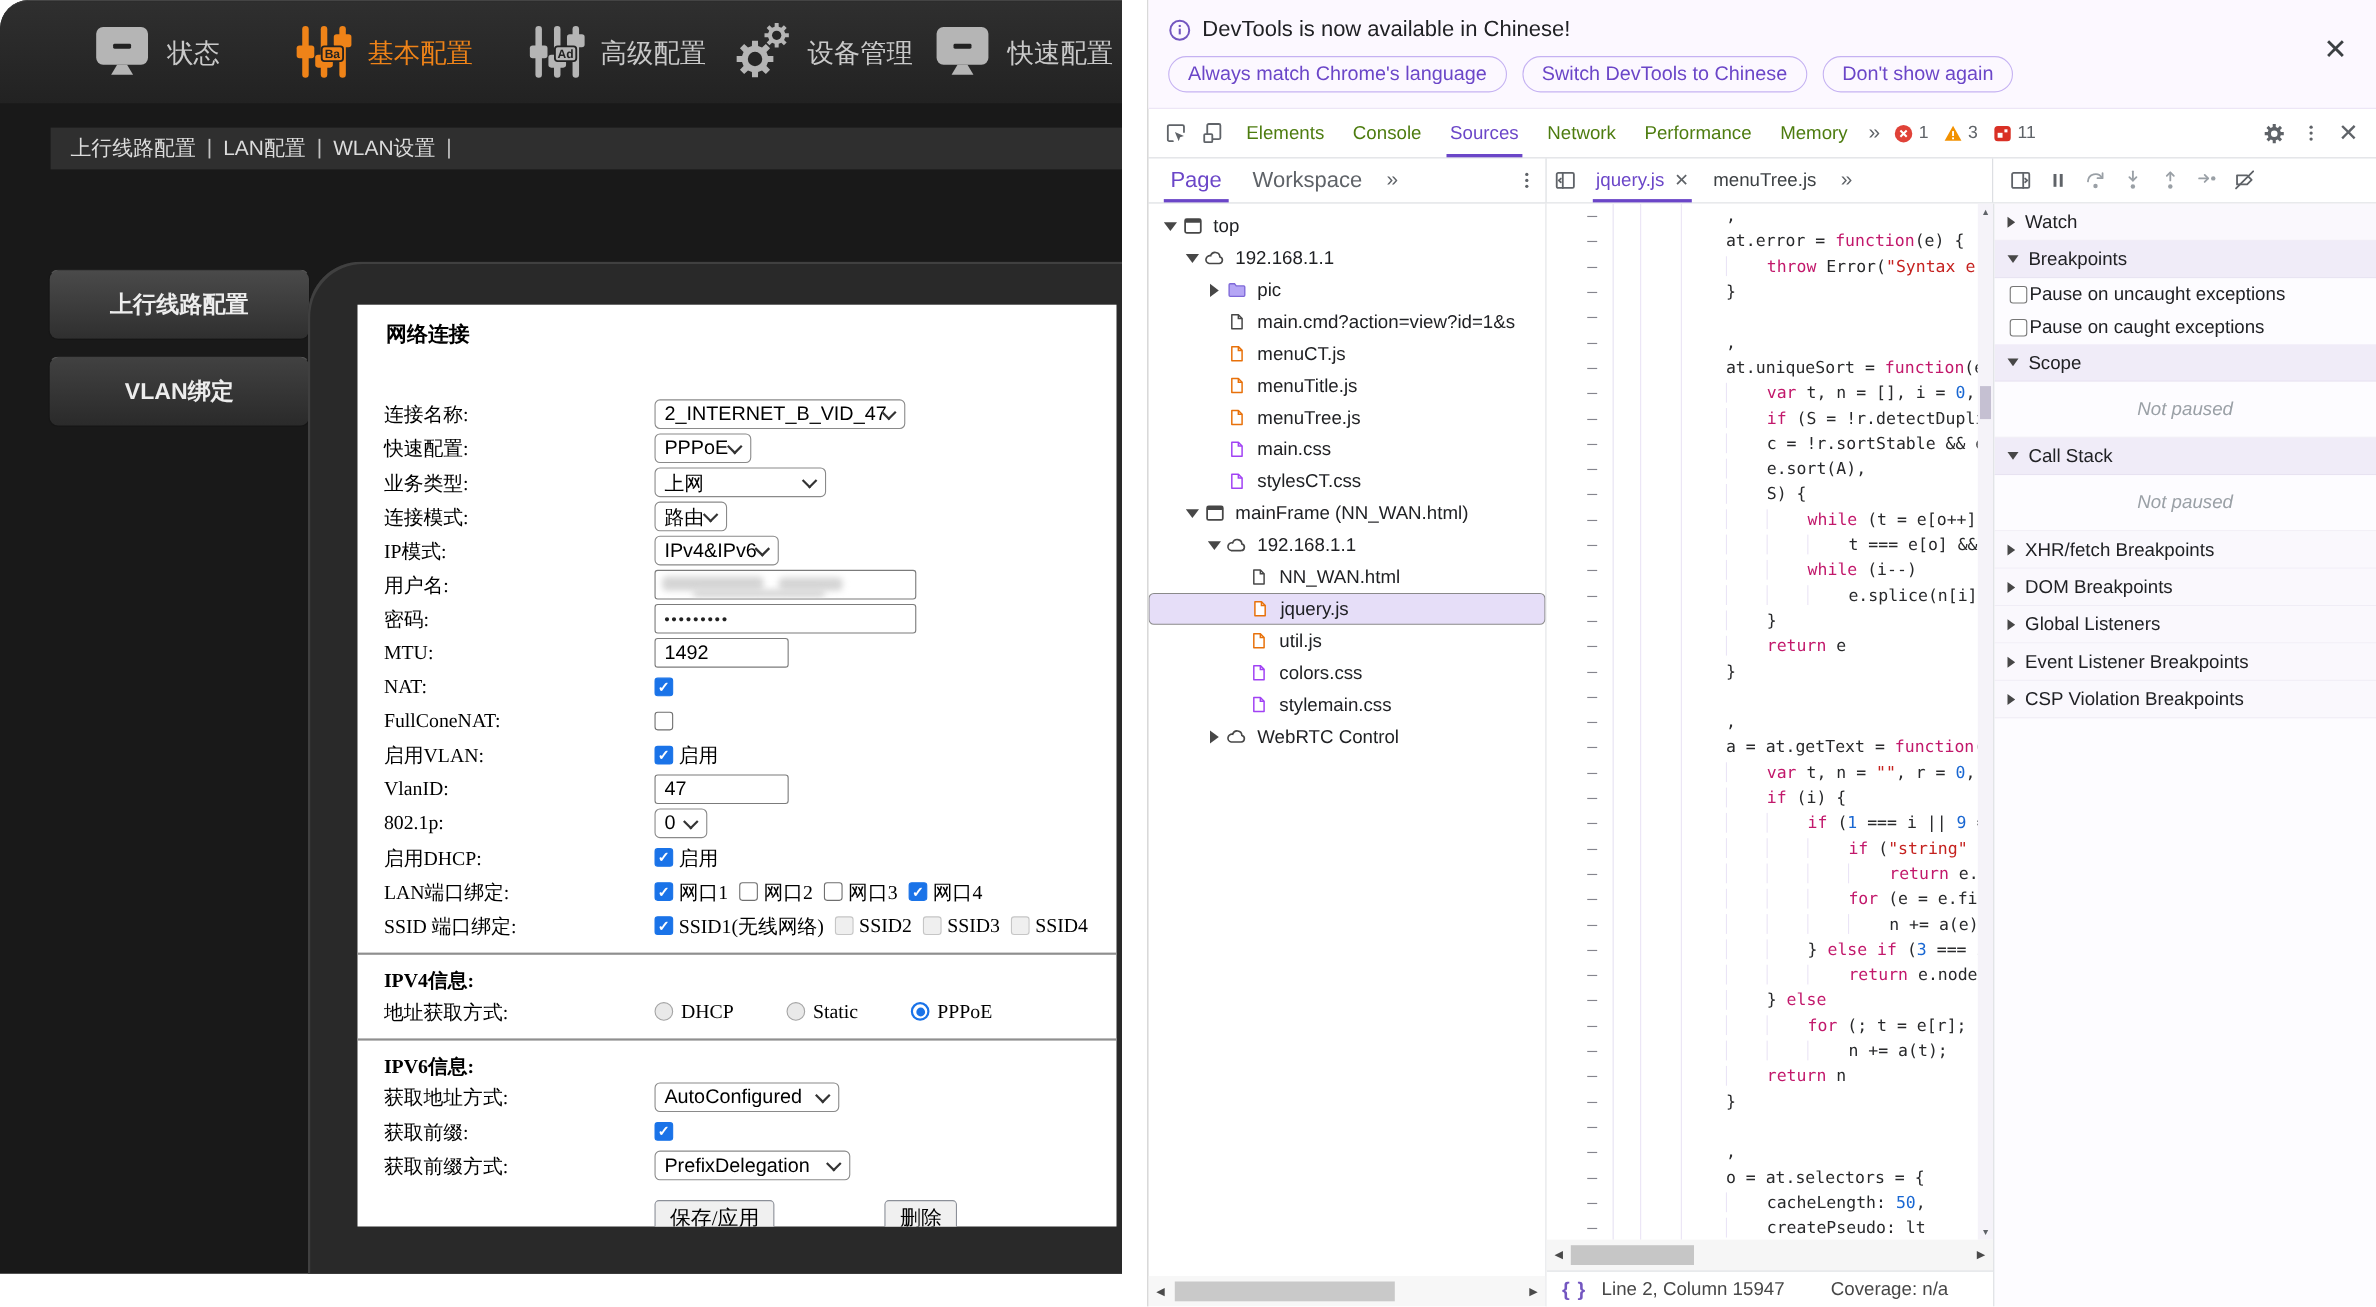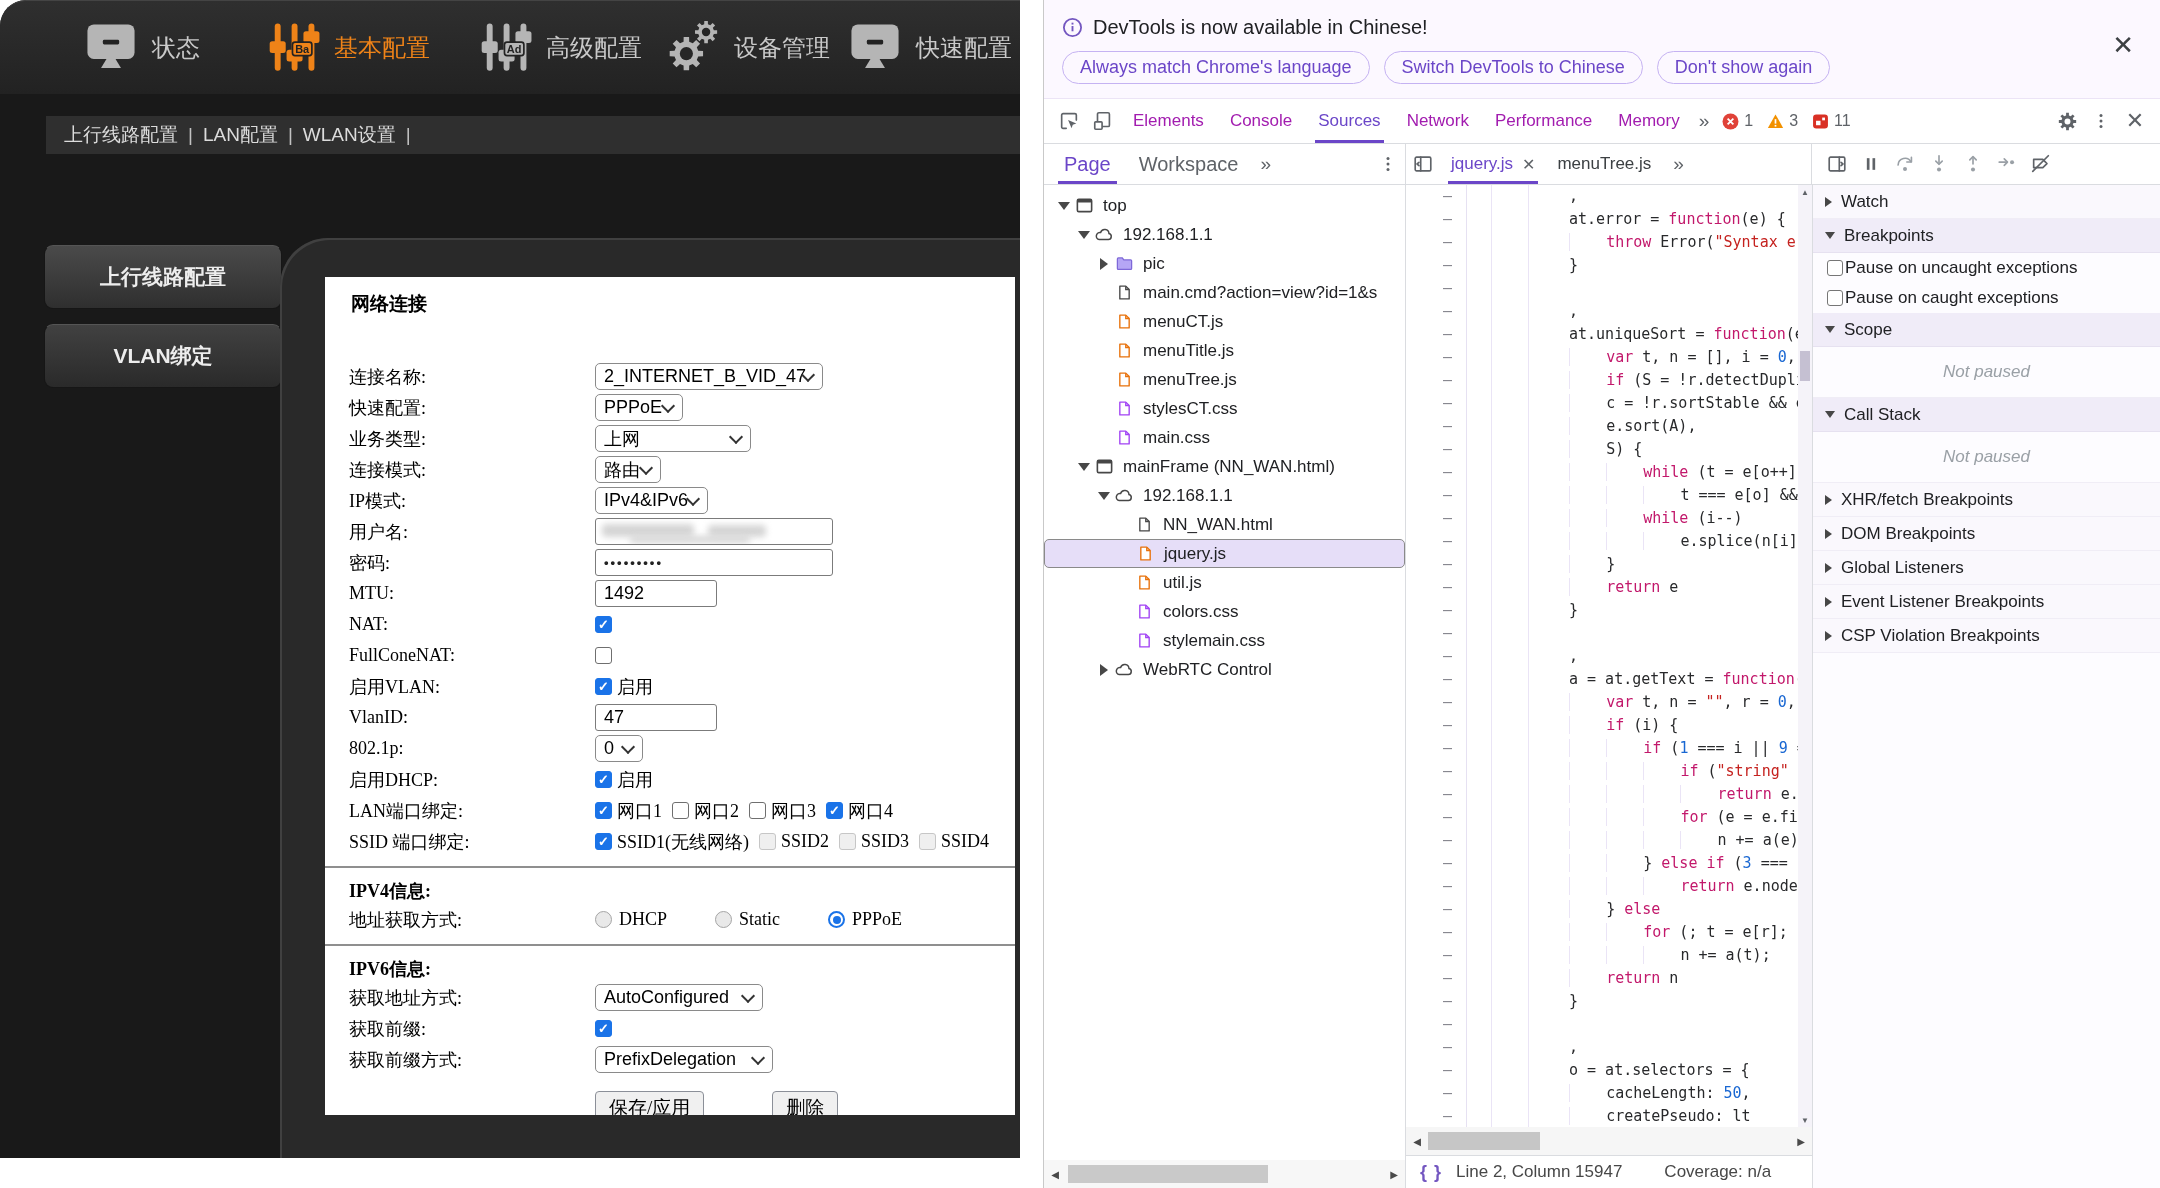--- a/index.html
+++ b/index.html
@@ -34,34 +34,34 @@
   .cb.dis{background:#efefef;border-color:#c6c6c6;}
   .cblab{font-size:18px;margin-left:5px;margin-right:10px;white-space:nowrap;}
   .radio{width:17px;height:17px;border-radius:50%;box-sizing:border-box;flex:none;cursor:pointer;}
   .radio.off{border:1px solid #a5a5a5;background:#e9e9e9;}
   .radio.on{border:2px solid #1a73e8;background:#fff;position:relative;}
   .radio.on::after{content:"";position:absolute;inset:2.5px;border-radius:50%;background:#1a73e8;}
   .radlab{font-size:18px;margin-left:7px;}
   .radgap{width:48px;flex:none;}
   .fdiv{border-top:2px solid #8f8f8f;margin:9px -24px;}
   .fsec{font-size:18px;font-weight:bold;min-height:27px;display:flex;align-items:center;}
-  .btnrow{margin-top:16px;padding-left:246px;display:flex;gap:68px;}
+  .btnrow{margin-top:16px;padding-left:246px;display:flex;gap:100px;}
   .fbtn{height:34px;padding:0 13px;background:#f0f0f0;border:1px solid #8b8f98;border-radius:4px;font-size:19px;font-family:"Liberation Serif",serif;display:flex;align-items:center;cursor:pointer;}
   .sb-harrow{position:absolute;top:0;height:30px;width:22px;display:flex;align-items:center;justify-content:center;color:#4a4a4a;font-size:10px;cursor:pointer;}
 
   
   #devtools{position:absolute;left:1043px;top:0;width:1117px;height:1188px;background:#fff;border-left:1px solid #c9c9c9;box-sizing:border-box;color:#202124;display:flex;flex-direction:column;}
   #notif{position:relative;height:99px;flex:none;background:#fcf8ff;border-bottom:1px solid #ece4f6;padding:16px 0 0 18px;box-sizing:border-box;}
   .nmsg{display:flex;align-items:center;gap:10px;font-size:20px;}
   .nbtns{display:flex;gap:14px;margin-top:12px;}
   .nbtn{border:1px solid #c5b2f2;border-radius:18px;color:#6b46c8;font-size:18px;padding:5px 17px;background:transparent;cursor:pointer;white-space:nowrap;}
   #notif-close{position:absolute;right:26px;top:32px;font-size:26px;color:#3c4043;line-height:1;cursor:pointer;}
   #toolbar{height:44px;flex:none;border-bottom:1px solid #dadce0;display:flex;align-items:center;padding:0 8px;}
   .tb-icon{width:34px;height:34px;display:flex;align-items:center;justify-content:center;color:#5f6368;cursor:pointer;flex:none;}
-  .dt-tab{padding:0 13px;font-size:17px;color:#a21caf;height:44px;display:flex;align-items:center;position:relative;cursor:pointer;white-space:nowrap;}
+  .dt-tab{padding:0 13px;font-size:17px;color:#4d7c0f;height:44px;display:flex;align-items:center;position:relative;cursor:pointer;white-space:nowrap;}
   .dt-tab.active{color:#6b46c8;}
   .dt-tab.active::after{content:"";position:absolute;left:10px;right:10px;bottom:0;height:3px;background:#6b46c8;}
   .badge{display:flex;align-items:center;gap:5px;font-size:16px;color:#5f6368;padding:0 7px;cursor:pointer;}
   .spacer{flex:1;}
   #row2{height:40px;flex:none;border-bottom:1px solid #dadce0;display:flex;}
   .r2sec{height:100%;display:flex;align-items:center;box-sizing:border-box;}
   #sec-nav{width:362px;border-right:1px solid #dadce0;padding-left:6px;}
   .nav-tab{padding:0 14px;font-size:20px;color:#5f6368;height:40px;display:flex;align-items:center;position:relative;cursor:pointer;}
   .nav-tab.active{color:#6b46c8;}
   .nav-tab.active::after,.ed-tab.active::after{content:"";position:absolute;left:8px;right:8px;bottom:0;height:3px;background:#6b46c8;}
@@ -603,31 +603,31 @@
               <span>menuTree.js</span>
             </div>
             <div class="trow" style="padding-left: 52px;">
               <span class="tarrow"></span>
               <span class="ticon">
                 <svg viewBox="0 0 20 20" width="17" height="17">
                   <path d="M4.5 2.5h7l4 4v11h-11z" fill="#fff" stroke="#a142f4" stroke-width="1.6" stroke-linejoin="round"></path>
                   <path d="M11.5 2.5v4h4" fill="none" stroke="#a142f4" stroke-width="1.6"></path>
                 </svg>
               </span>
-              <span>stylesCT.css</span>
+              <span>main.css</span>
             </div>
             <div class="trow" style="padding-left: 52px;">
               <span class="tarrow"></span>
               <span class="ticon">
                 <svg viewBox="0 0 20 20" width="17" height="17">
                   <path d="M4.5 2.5h7l4 4v11h-11z" fill="#fff" stroke="#a142f4" stroke-width="1.6" stroke-linejoin="round"></path>
                   <path d="M11.5 2.5v4h4" fill="none" stroke="#a142f4" stroke-width="1.6"></path>
                 </svg>
               </span>
-              <span>main.css</span>
+              <span>stylesCT.css</span>
             </div>
             <div class="trow" style="padding-left: 32px;">
               <span class="tarrow">
                 <span class="tri-d"></span>
               </span>
               <span class="ticon">
                 <svg viewBox="0 0 20 20" width="19" height="19">
                   <rect x="2.5" y="3.5" width="15" height="13" rx="1.5" fill="none" stroke="#474747" stroke-width="1.7"></rect>
                   <rect x="2.5" y="3.5" width="15" height="3.4" rx="1.2" fill="#474747"></rect>
                 </svg>

